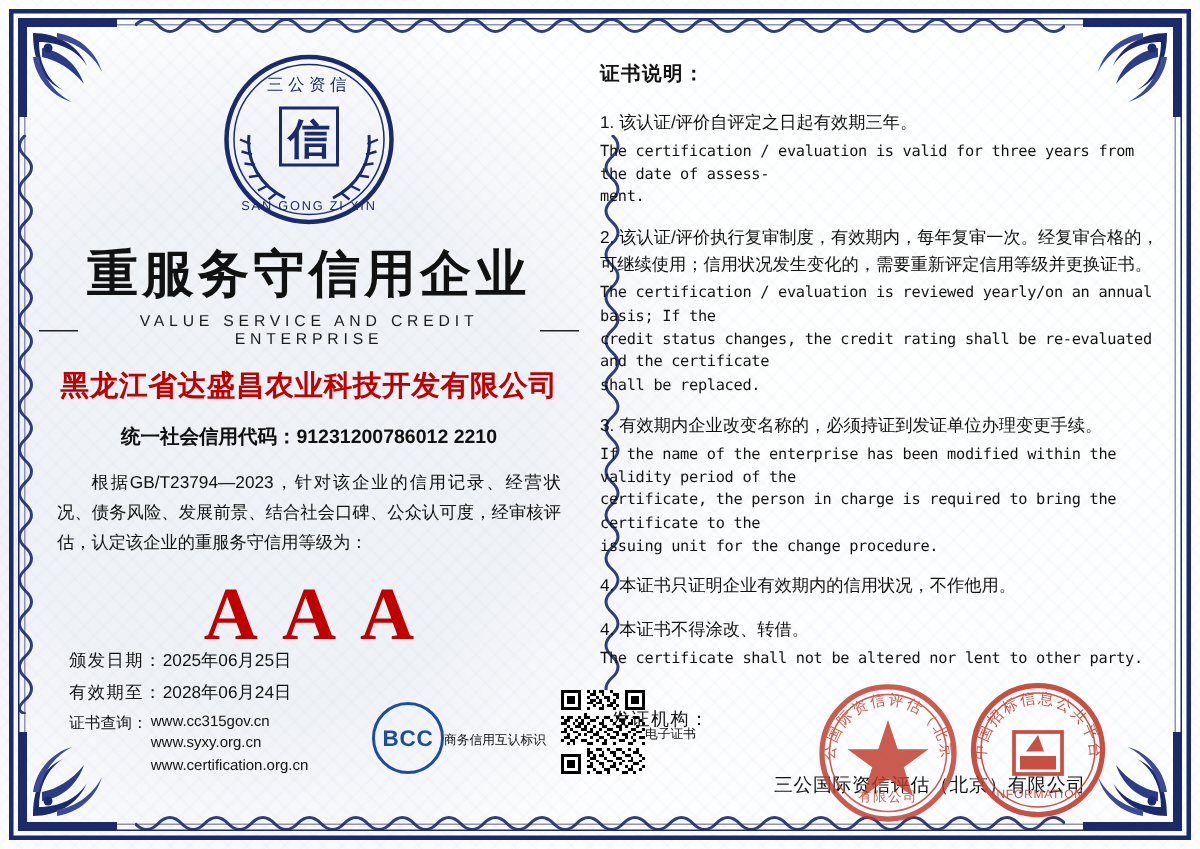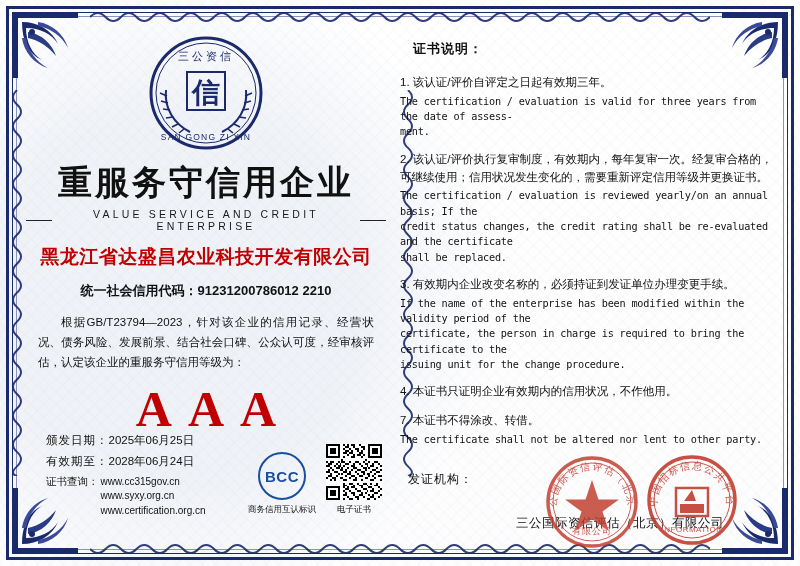--- a/index.html
+++ b/index.html
@@ -128,28 +128,28 @@
     position: relative;
   }
   .badge-cap {
     font-size: 8.5px; color: #111; text-align: center; margin-top: 4px; white-space: nowrap;
   }
   .qr {
     width: 56px; height: 56px;
     background-color: #fff;
   }
   .qr svg { display:block; width:100%; height:100%; }
-  .badge-col { display: flex; flex-direction: column; align-items: center; }
+  .badge-col { display: flex; flex-direction: row; align-items: center; }
 
   
   .right {
     position: absolute; left: 400px; top: 40px; right: 26px;
   }
   .right h2 {
-    margin: 0 0 16px 13px;
+    margin: 0 0 16px 0;
     font-size: 13px; font-weight: bold; color: #111; letter-spacing: 1px;
   }
   .clause { margin-bottom: 11px; }
   .clause .zh {
     font-size: 11.5px; color: #111; line-height: 1.55; margin-bottom: 2px;
   }
   .clause .en {
     font-size: 10.2px; color: #111; line-height: 1.5;
     font-family: "DejaVu Sans Mono", "Liberation Mono", monospace;
     letter-spacing: -0.2px;
@@ -517,21 +517,21 @@
     <div class="clause">
       <div class="zh">3. 有效期内企业改变名称的，必须持证到发证单位办理变更手续。</div>
       <div class="en" style="white-space: pre-line;">If the name of the enterprise has been modified within the validity period of the
 certificate, the person in charge is required to bring the certificate to the
 issuing unit for the change procedure.</div>
     </div>
     <div class="clause">
       <div class="zh">4. 本证书只证明企业有效期内的信用状况，不作他用。</div>
     </div>
     <div class="clause">
-      <div class="zh">7. 本证书不得涂改、转借。</div>
+      <div class="zh">4. 本证书不得涂改、转借。</div>
       <div class="en" style="white-space: pre-line;">The certificate shall not be altered nor lent to other party.</div>
     </div>
   </div>
 
   <div class="issuer">发证机构：</div>
   <div class="issuer-name">三公国际资信评估（北京）有限公司</div>
 
   <div class="seal seal-a">
     <svg viewBox="0 0 104 104">
       <g opacity="0.82">

